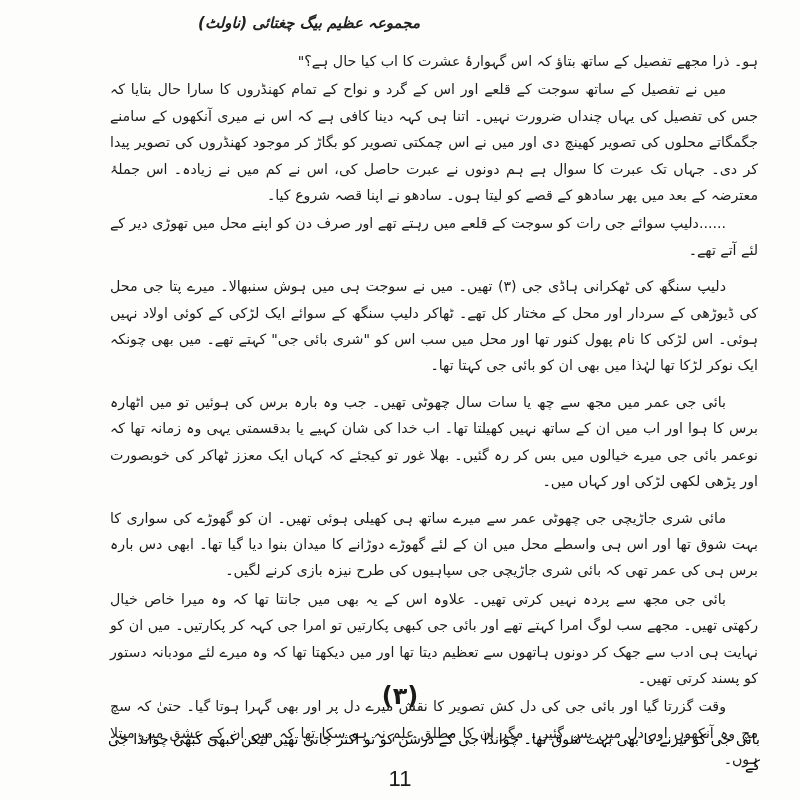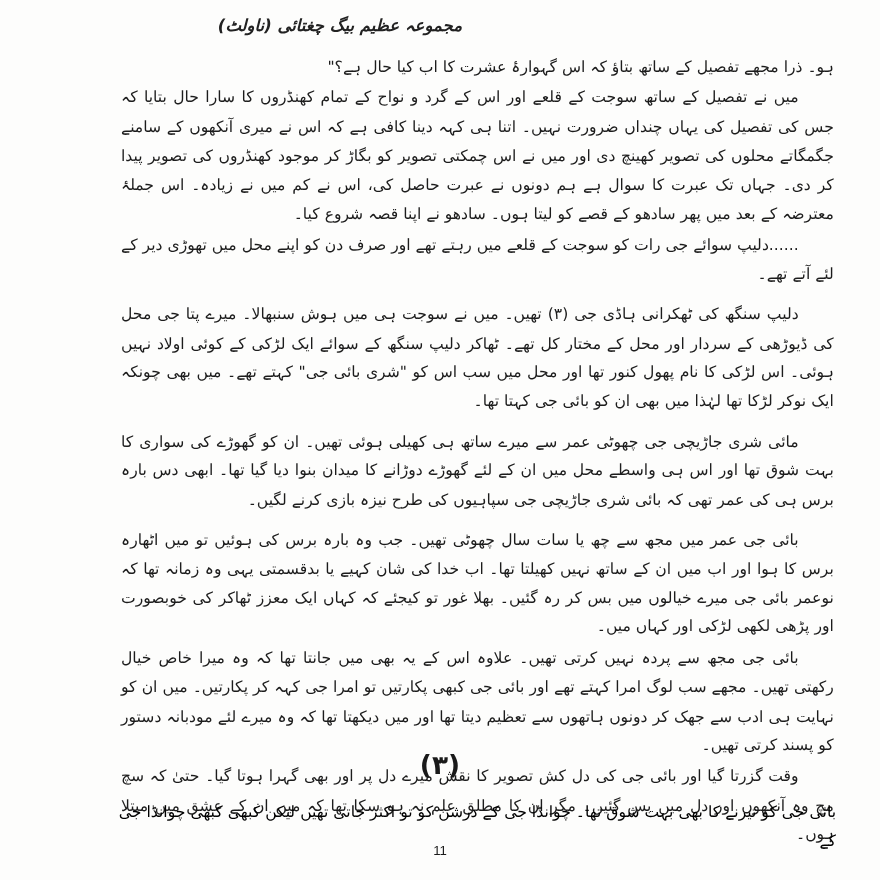--- a/index.html
+++ b/index.html
@@ -78,38 +78,38 @@
       line-height: 26px;
       color: #000000;
     }
     .page-number {
       position: absolute;
       top: 766px;
       left: 0;
       width: 800px;
       text-align: center;
       font-family: "Liberation Sans", sans-serif;
-      font-size: 12px;
+      font-size: 22px;
       color: #1a1a1a;
     }
   </style>
 </head>
 <body>
 
 <div class="page">
 
   <div class="running-header">مجموعہ عظیم بیگ چغتائی (ناولٹ)</div>
 
   <div class="body-text">
     <p class="para">ہو۔ ذرا مجھے تفصیل کے ساتھ بتاؤ کہ اس گہوارۂ عشرت کا اب کیا حال ہے؟"</p>
     <p class="para indent">میں نے تفصیل کے ساتھ سوجت کے قلعے اور اس کے گرد و نواح کے تمام کھنڈروں کا سارا حال بتایا کہ جس کی تفصیل کی یہاں چنداں ضرورت نہیں۔ اتنا ہی کہہ دینا کافی ہے کہ اس نے میری آنکھوں کے سامنے جگمگاتے محلوں کی تصویر کھینچ دی اور میں نے اس چمکتی تصویر کو بگاڑ کر موجود کھنڈروں کی تصویر پیدا کر دی۔ جہاں تک عبرت کا سوال ہے ہم دونوں نے عبرت حاصل کی، اس نے کم میں نے زیادہ۔ اس جملۂ معترضہ کے بعد میں پھر سادھو کے قصے کو لیتا ہوں۔ سادھو نے اپنا قصہ شروع کیا۔</p>
     <p class="para indent">......دلیپ سوائے جی رات کو سوجت کے قلعے میں رہتے تھے اور صرف دن کو اپنے محل میں تھوڑی دیر کے لئے آتے تھے۔</p>
     <p class="para indent gap-before">دلیپ سنگھ کی ٹھکرانی ہاڈی جی (۳) تھیں۔ میں نے سوجت ہی میں ہوش سنبھالا۔ میرے پتا جی محل کی ڈیوڑھی کے سردار اور محل کے مختار کل تھے۔ ٹھاکر دلیپ سنگھ کے سوائے ایک لڑکی کے کوئی اولاد نہیں ہوئی۔ اس لڑکی کا نام پھول کنور تھا اور محل میں سب اس کو "شری بائی جی" کہتے تھے۔ میں بھی چونکہ ایک نوکر لڑکا تھا لہٰذا میں بھی ان کو بائی جی کہتا تھا۔</p>
+    <p class="para indent gap-before">بائی جی عمر میں مجھ سے چھ یا سات سال چھوٹی تھیں۔ جب وہ بارہ برس کی ہوئیں تو میں اٹھارہ برس کا ہوا اور اب میں ان کے ساتھ نہیں کھیلتا تھا۔ اب خدا کی شان کہیے یا بدقسمتی یہی وہ زمانہ تھا کہ نوعمر بائی جی میرے خیالوں میں بس کر رہ گئیں۔ بھلا غور تو کیجئے کہ کہاں ایک معزز ٹھاکر کی خوبصورت اور پڑھی لکھی لڑکی اور کہاں میں۔</p>
     <p class="para indent gap-before">مائی شری جاڑیچی جی چھوٹی عمر سے میرے ساتھ ہی کھیلی ہوئی تھیں۔ ان کو گھوڑے کی سواری کا بہت شوق تھا اور اس ہی واسطے محل میں ان کے لئے گھوڑے دوڑانے کا میدان بنوا دیا گیا تھا۔ ابھی دس بارہ برس ہی کی عمر تھی کہ بائی شری جاڑیچی جی سپاہیوں کی طرح نیزہ بازی کرنے لگیں۔</p>
-    <p class="para indent gap-before">بائی جی عمر میں مجھ سے چھ یا سات سال چھوٹی تھیں۔ جب وہ بارہ برس کی ہوئیں تو میں اٹھارہ برس کا ہوا اور اب میں ان کے ساتھ نہیں کھیلتا تھا۔ اب خدا کی شان کہیے یا بدقسمتی یہی وہ زمانہ تھا کہ نوعمر بائی جی میرے خیالوں میں بس کر رہ گئیں۔ بھلا غور تو کیجئے کہ کہاں ایک معزز ٹھاکر کی خوبصورت اور پڑھی لکھی لڑکی اور کہاں میں۔</p>
     <p class="para indent">بائی جی مجھ سے پردہ نہیں کرتی تھیں۔ علاوہ اس کے یہ بھی میں جانتا تھا کہ وہ میرا خاص خیال رکھتی تھیں۔ مجھے سب لوگ امرا کہتے تھے اور بائی جی کبھی پکارتیں تو امرا جی کہہ کر پکارتیں۔ میں ان کو نہایت ہی ادب سے جھک کر دونوں ہاتھوں سے تعظیم دیتا تھا اور میں دیکھتا تھا کہ وہ میرے لئے مودبانہ دستور کو پسند کرتی تھیں۔</p>
     <p class="para indent">وقت گزرتا گیا اور بائی جی کی دل کش تصویر کا نقش میرے دل پر اور بھی گہرا ہوتا گیا۔ حتیٰ کہ سچ مچ وہ آنکھوں اور دل میں بس گئیں۔ مگر ان کا مطلق علم نہ ہو سکا تھا کہ میں ان کے عشق میں مبتلا ہوں۔</p>
   </div>
 
   <div class="section-marker">(۳)</div>
 
   <div class="section-text">بائی جی کو تیرنے کا بھی بہت شوق تھا۔ چوانڈا جی کے درشن کو تو اکثر جاتی تھیں لیکن کبھی کبھی چوانڈا جی کے</div>
 
   <div class="page-number">11</div>
 

